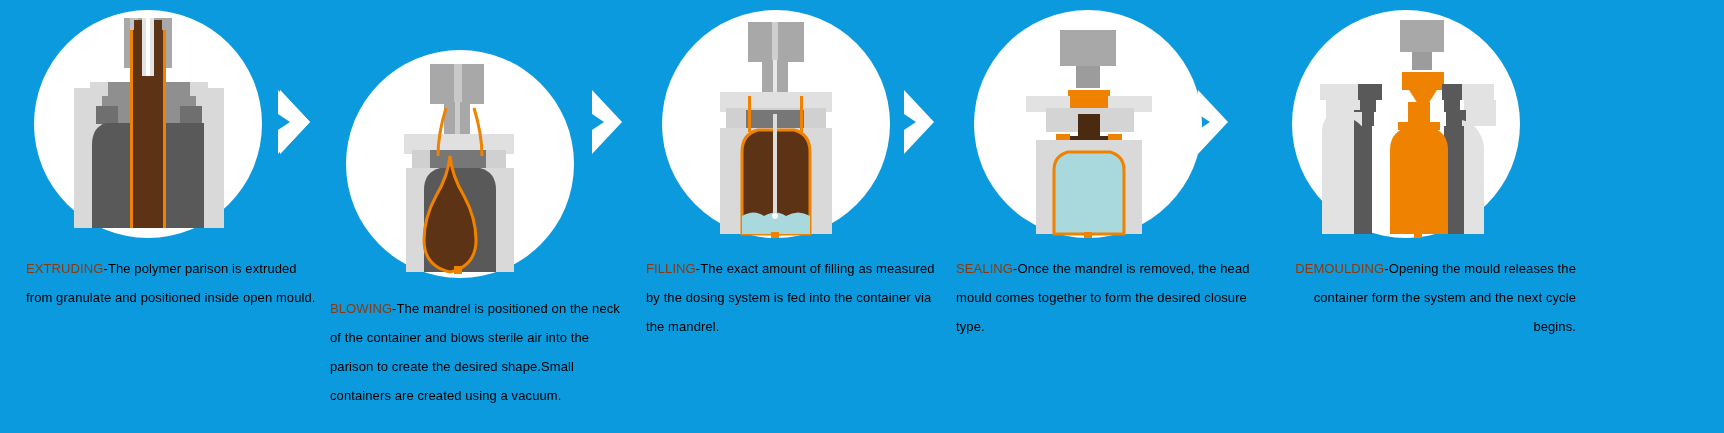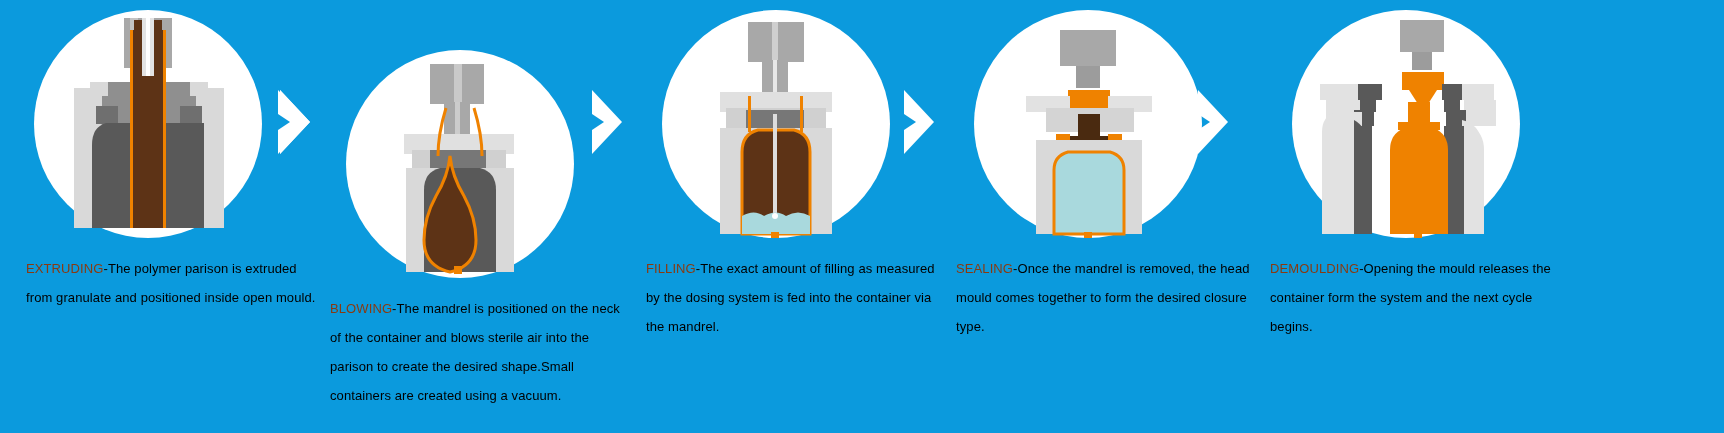--- a/index.html
+++ b/index.html
@@ -78,21 +78,21 @@
     width: 300px;
     font-size: 13px;
     line-height: 29px;
     color: #000000;
     letter-spacing: 0.1px;
   }
   .step-1 .caption { left: 8px;  width: 290px; }
   .step-2 .caption { left: 0px;  width: 300px; }
   .step-3 .caption { left: 4px;  width: 300px; }
   .step-4 .caption { left: 4px;  width: 306px; }
-  .step-5 .caption { left: 4px;  width: 306px; }
+  .step-5 .caption { left: 4px;  width: 306px; text-align: right; }
 
   .kw {
     color: #8a3a10;
   }
 </style>
 </head>
 <body>
 
 <div id="infographic">
 

